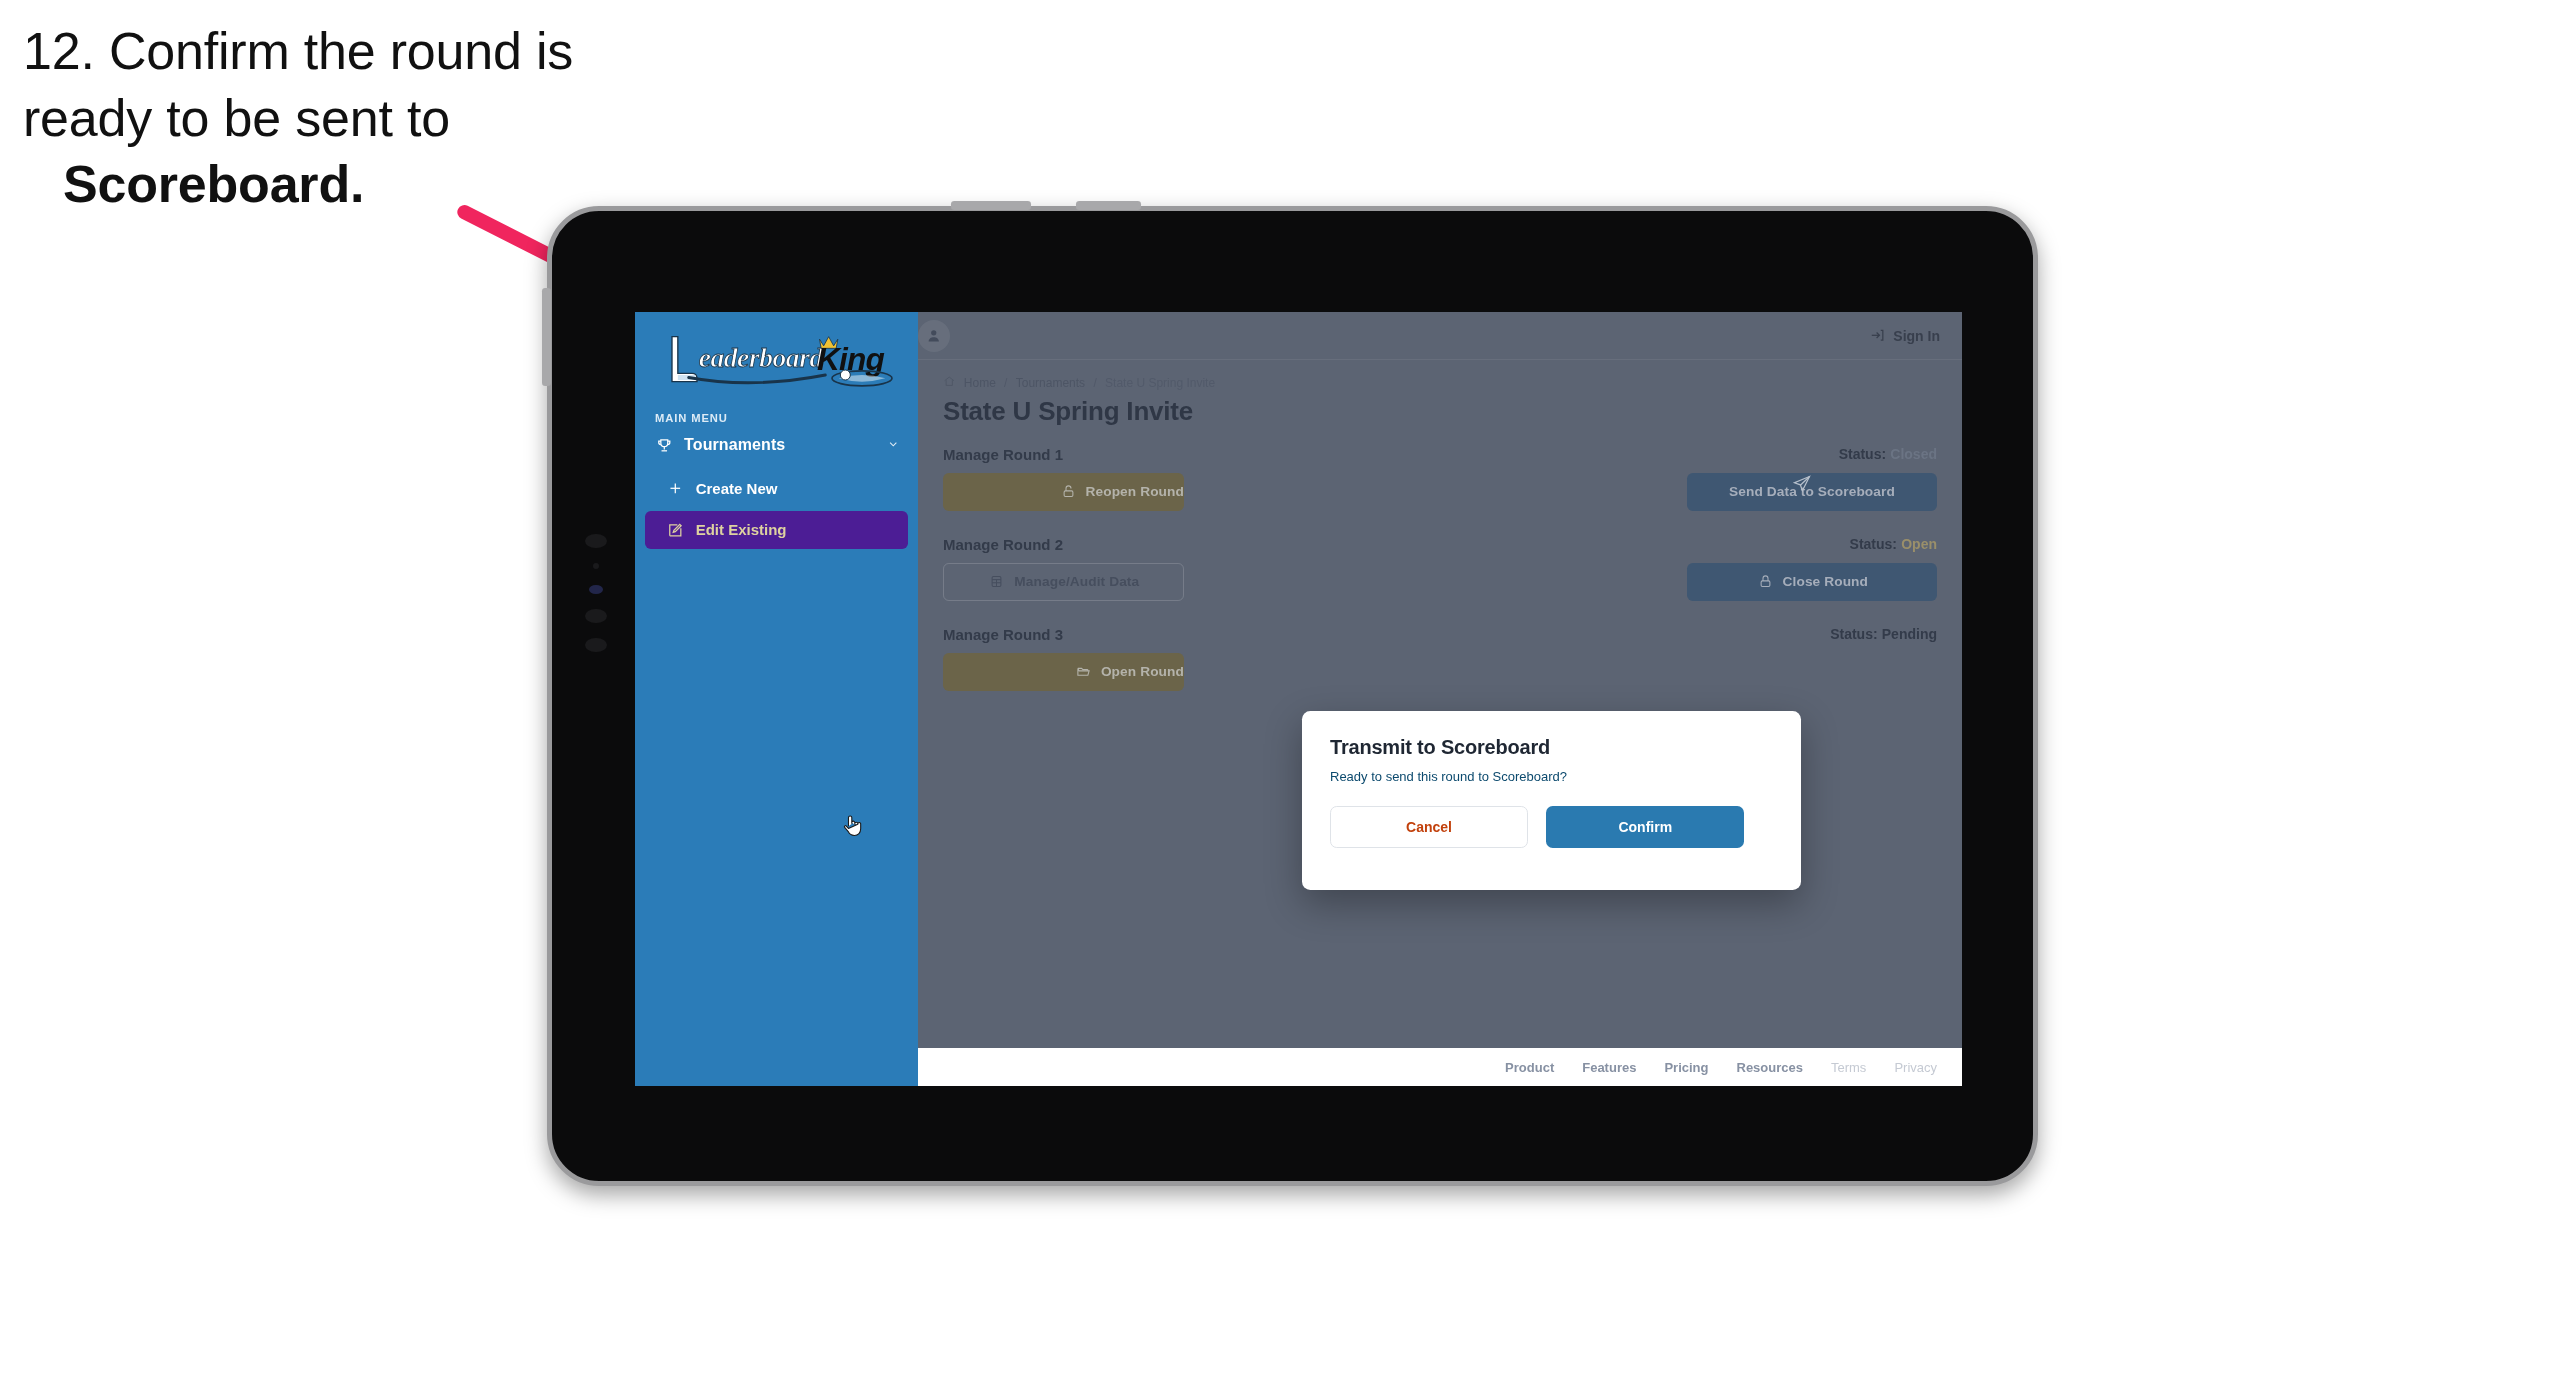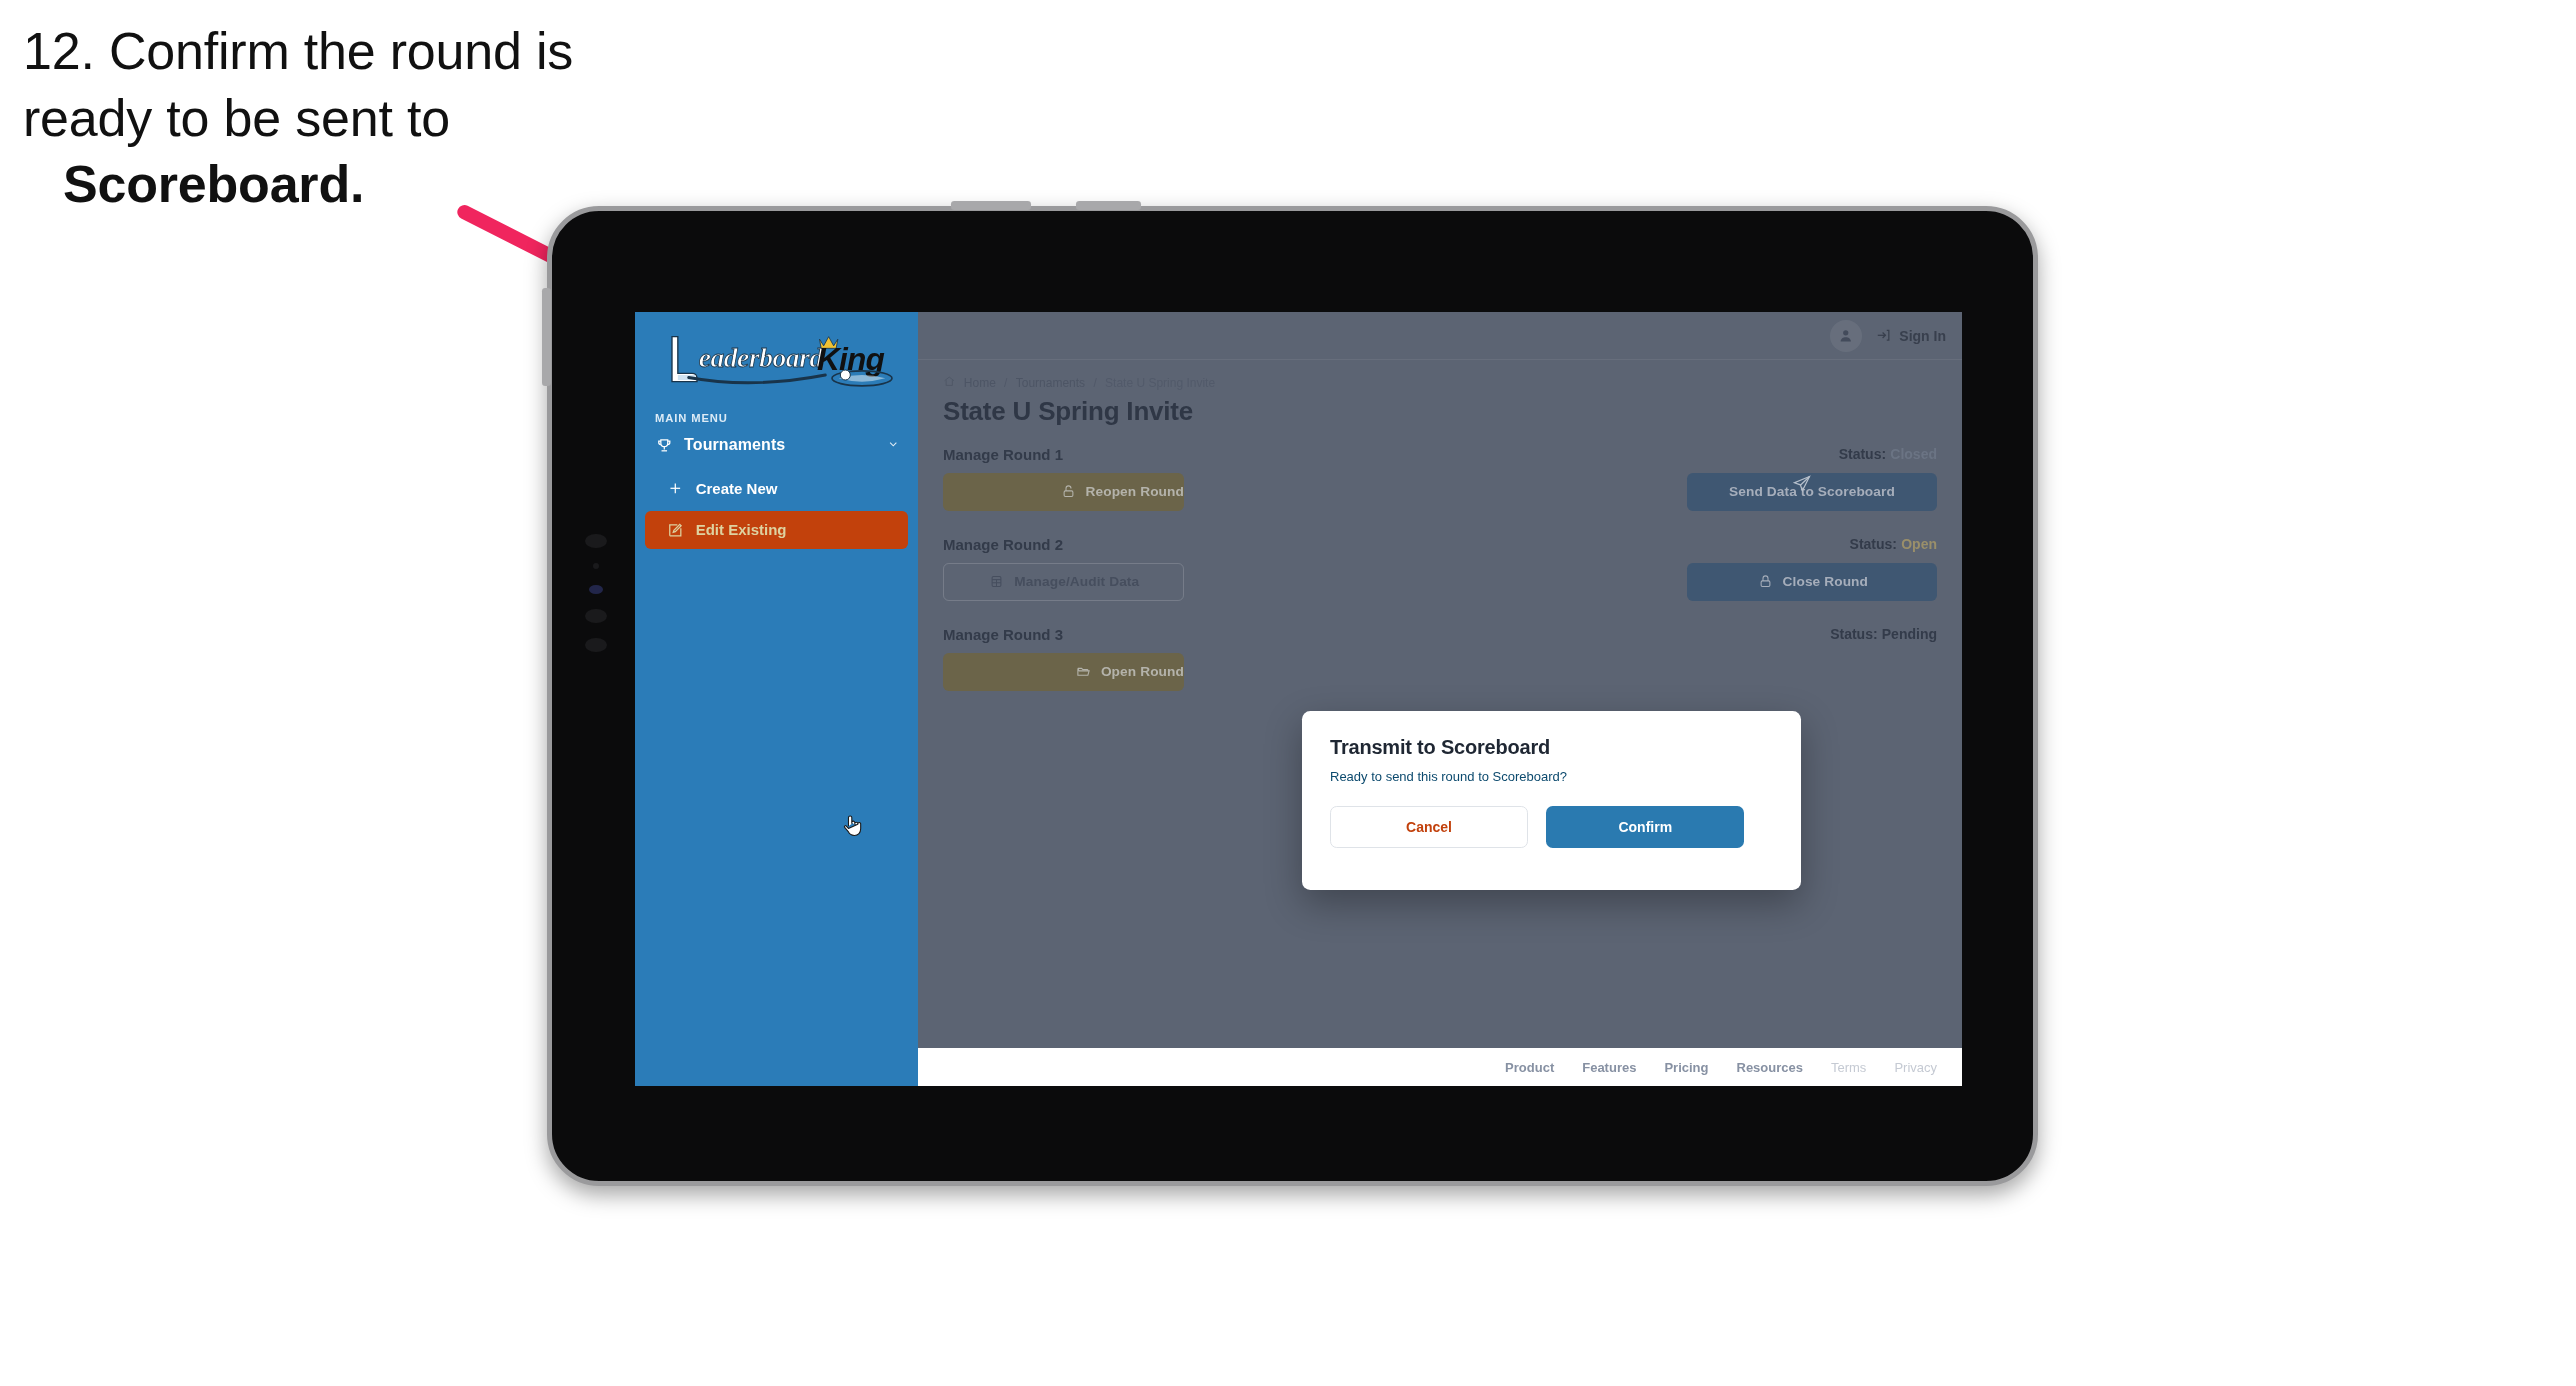--- a/index.html
+++ b/index.html
@@ -97,37 +97,37 @@
   .nav-sub {
     display: flex; align-items: center; gap: 10.8px;
     margin: 3.3px 10px;
     padding: 10px 11.6px 10px 21.6px;
     color: #ffffff;
     font-size: 15px;
     font-weight: 700;
     border-radius: 5.8px;
   }
   .nav-sub.active {
-    background: #c2410c;
+    background: #4c1d95;
     color: #ded2a0;
   }
   .nav-sub.active .ico svg { stroke: #ded2a0; }
   .ico { display: inline-flex; align-items: center; justify-content: center; width: 18.3px; height: 18.3px; flex: 0 0 18.3px; }
   .ico svg { width: 16.6px; height: 16.6px; fill: none; stroke: #ffffff; stroke-width: 1.8; }
 
   #cursor { position: absolute; left: 206px; top: 501px; width: 21.6px; height: 25px; }
 
   
   #main { flex: 1 1 auto; position: relative; display: flex; flex-direction: column; background: #5c6473; }
 
   #topbar {
     height: 48px;
-    display: flex; align-items: center; justify-content: flex-end;
+    display: flex; align-items: center; justify-content: space-between;
     gap: 13.3px;
-    padding-right: 16px;
+    padding-right: 22px;
     border-bottom: 0.8px solid rgba(255,255,255,0.07);
   }
   #avatar {
     width: 32px; height: 32px; border-radius: 50%;
     background: rgba(255,255,255,0.07);
     display: flex; align-items: center; justify-content: center;
   }
   #avatar svg { width: 17.5px; height: 17.5px; fill: #434b5b; }
   #signin {
     display: flex; align-items: center; gap: 7.5px;

